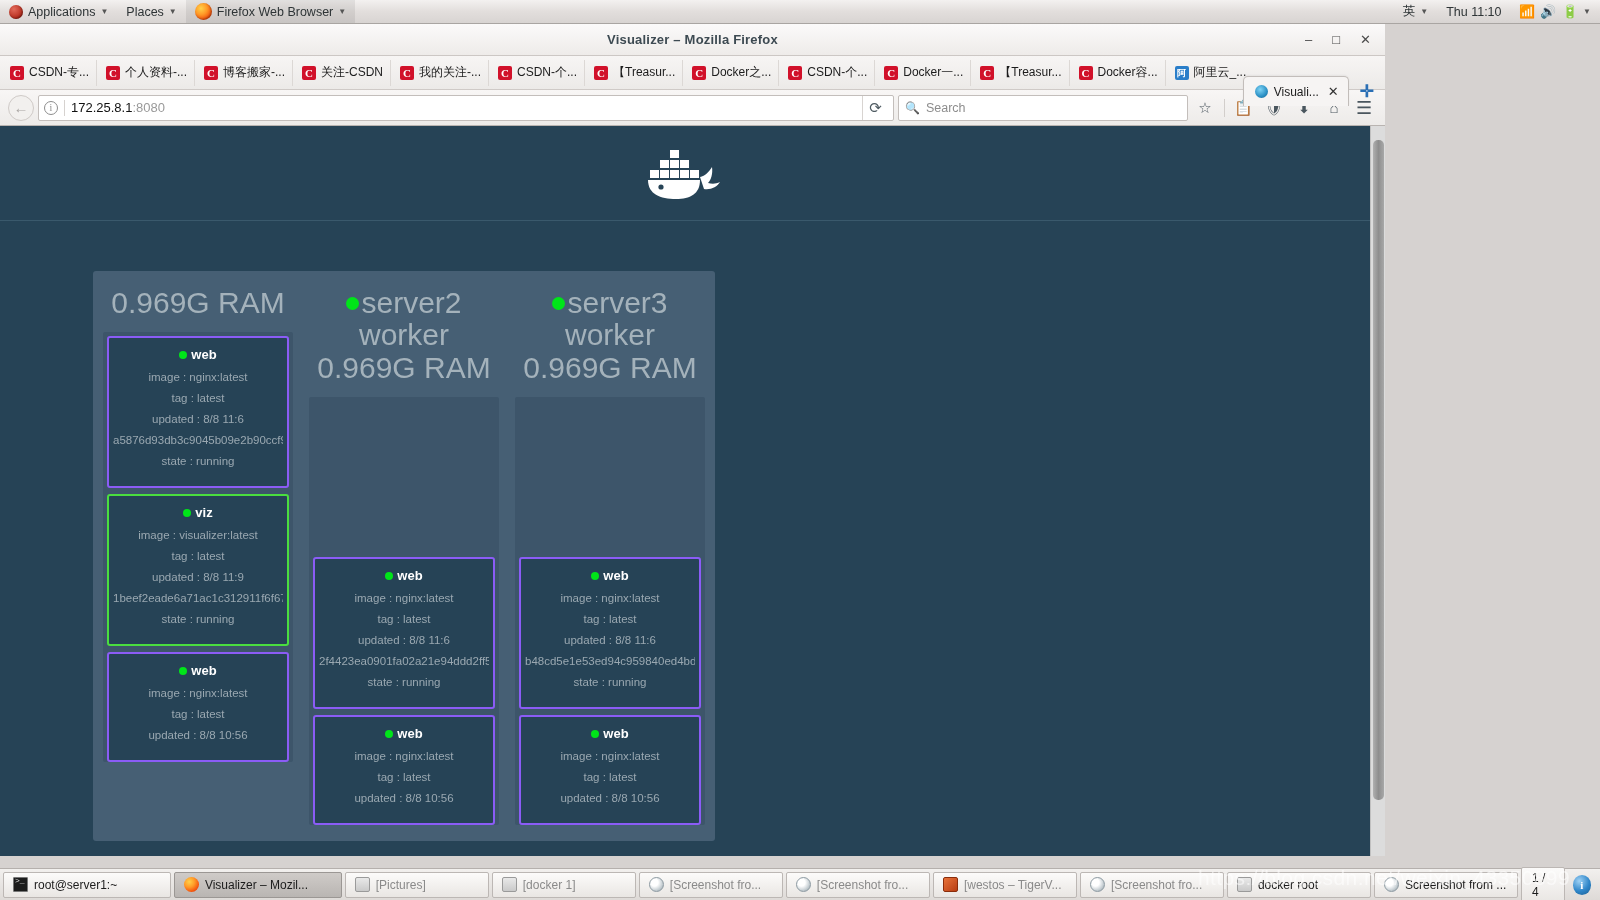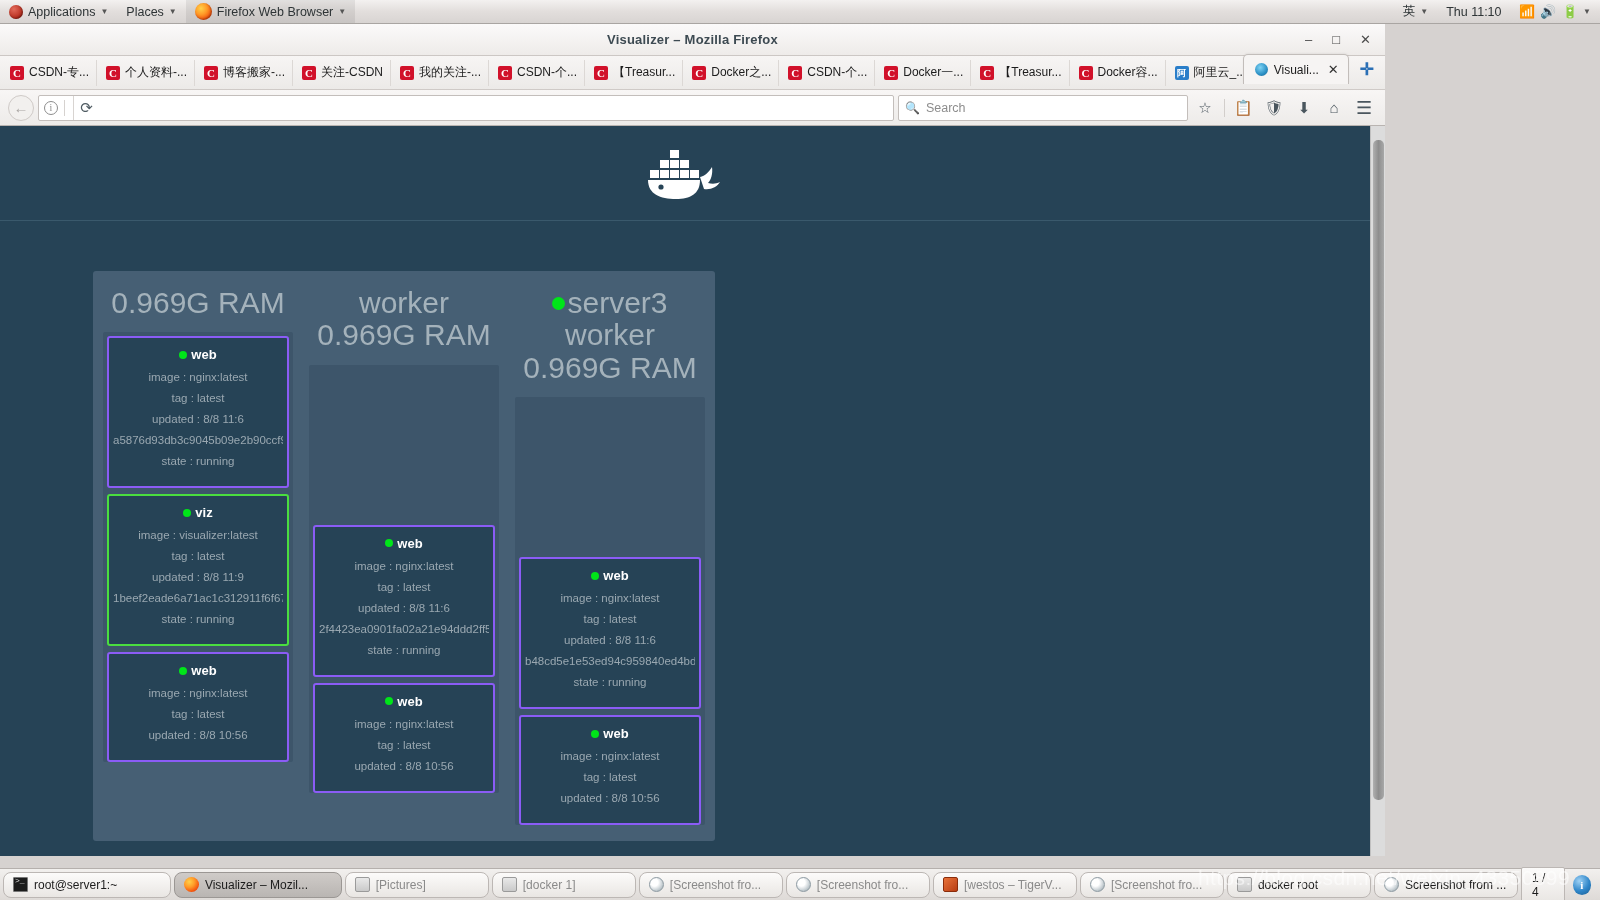--- a/index.html
+++ b/index.html
@@ -75,21 +75,21 @@
     border-radius: 2px; font-family: "Liberation Serif", serif;
   }
   .ali-ico {
     width: 14px; height: 14px; background: #2a7ec9; color: #fff;
     font-size: 9px; font-weight: bold; line-height: 14px; text-align: center;
     border-radius: 2px;
   }
 
   
   #tabstrip {
-    position: absolute; right: 0; top: 26px; height: 34px;
+    position: absolute; right: 0; top: 48px; height: 34px;
     display: flex; align-items: flex-end; z-index: 5;
   }
   #active-tab {
     display: flex; align-items: center; gap: 6px;
     height: 30px; padding: 0 9px 0 11px;
     background: #f6f4f3; border: 1px solid #c2bdba; border-bottom: none;
     border-radius: 5px 5px 0 0; font-size: 12px; color: #1c1c1c;
     box-shadow: 0 -1px 2px rgba(0,0,0,.05);
   }
   .tab-ico {
@@ -217,21 +217,21 @@
     position: absolute; left: 0; bottom: 0; width: 1600px; height: 32px;
     background: linear-gradient(to bottom, #f2f0ee 0%, #dedad7 100%);
     border-top: 1px solid #b5b0ad;
     display: flex; align-items: center; gap: 3px; padding: 0 3px;
     font-size: 12px; color: #1c1c1c;
   }
   .task-btn {
     display: flex; align-items: center; gap: 6px;
     height: 26px; padding: 0 9px; min-width: 0;
     background: linear-gradient(to bottom, #fcfbfa, #e9e6e3);
-    border: 1px solid #bcb7b4; border-radius: 8px;
+    border: 1px solid #bcb7b4; border-radius: 2px;
     white-space: nowrap; overflow: hidden; cursor: default;
   }
   .task-btn.active {
     background: linear-gradient(to bottom, #cfcbc8, #b9b5b2);
     border-color: #9b9794;
   }
   .task-btn.dim { color: #8a8a8a; }
   .tb-ico { width: 15px; height: 15px; flex: 0 0 auto; }
   .tb-ico.term {
     background: #1c1c1c; border: 1px solid #777; border-radius: 1px;
@@ -388,20 +388,23 @@
       <span class="tab-close">✕</span>
     </div>
     <div id="new-tab">✛</div>
   </div>
 
   <div id="navbar">
     <div id="back-btn">←</div>
     <div id="urlbar">
       <span class="info-ico">i</span>
       <span class="url-sep"></span>
+      <span id="url-text">
+        <span class="host">172.25.8.1</span><span class="port">:8080</span>
+      </span>
       <span id="reload-btn">⟳</span>
     </div>
     <div id="searchbar">
       <span style="font-size:12px">🔍</span>
       <span>Search</span>
     </div>
     <span class="nav-ico">☆</span>
     <span class="nav-div"></span>
     <span class="nav-ico">📋</span>
     <span class="nav-ico">🛡</span>
@@ -460,20 +463,21 @@
                 <div class="task-title"><span class="dot"></span><span>web</span></div>
                 <div class="task-line">image : nginx:latest</div>
                 <div class="task-line">tag : latest</div>
                 <div class="task-line">updated : 8/8 10:56</div>
               </div>
             </div>
           </div>
 
           <div class="node offset">
             <div class="node-head">
+              <div class="node-name"><span class="dot"></span><span>server2</span></div>
               <div class="node-role">worker</div>
               <div class="node-ram">0.969G RAM</div>
             </div>
             <div class="node-body">
               <div class="task">
                 <div class="task-title"><span class="dot"></span><span>web</span></div>
                 <div class="task-line">image : nginx:latest</div>
                 <div class="task-line">tag : latest</div>
                 <div class="task-line">updated : 8/8 11:6</div>
                 <div class="task-id">2f4423ea0901fa02a21e94ddd2ff5b</div>

